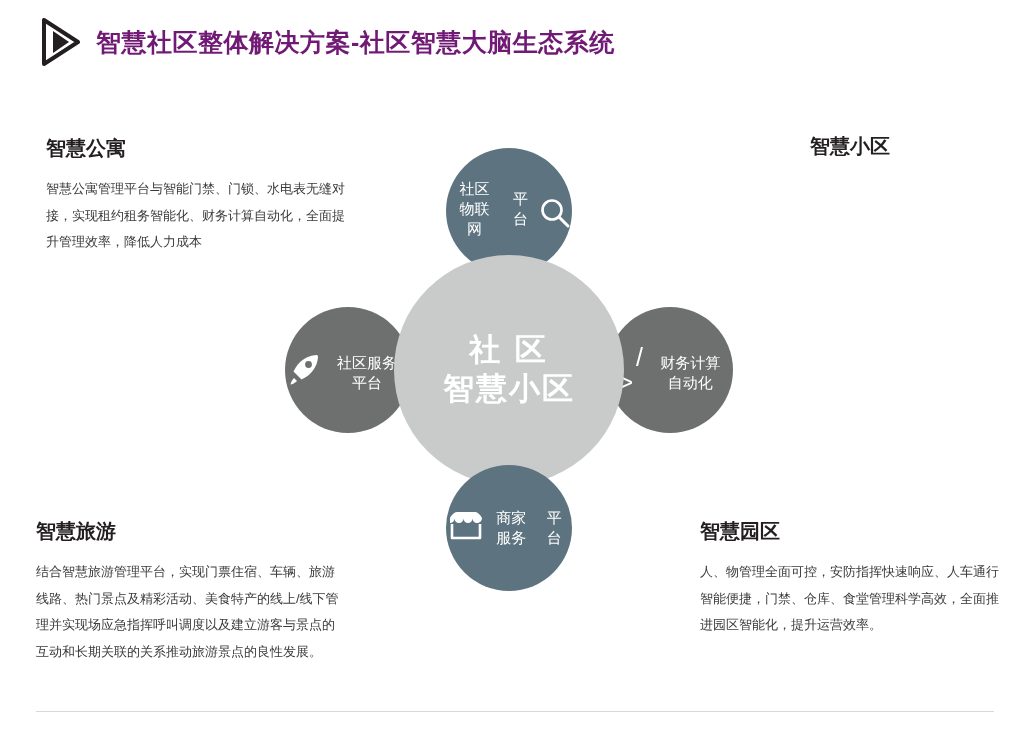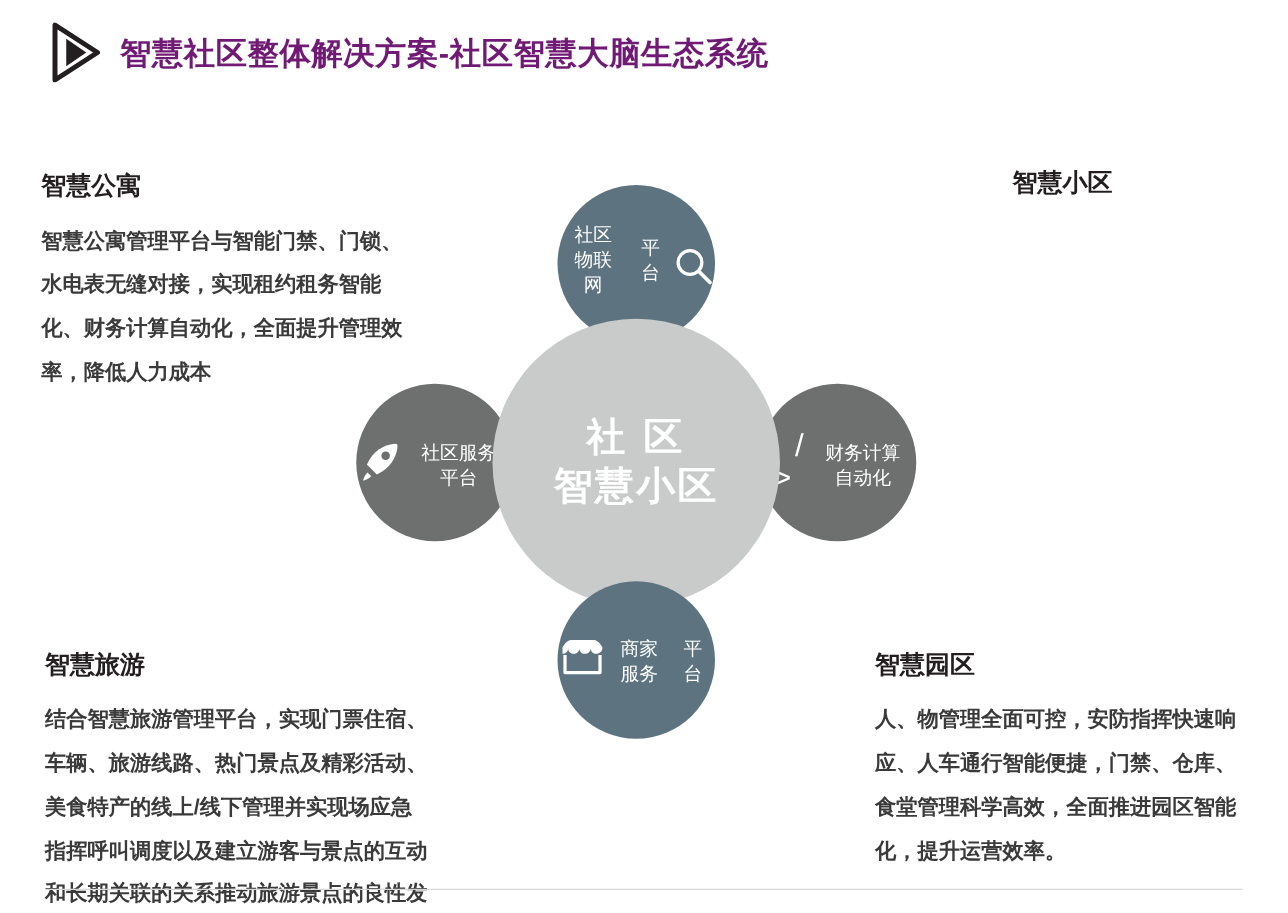--- a/index.html
+++ b/index.html
@@ -93,21 +93,21 @@
     width: 126px; height: 126px;
     background: #5d7480;
   }
   .node-top .node-label { margin-bottom: 4px; }
 
   .node-bottom {
     left: 153px; top: 330px;
     width: 126px; height: 126px;
     background: #5d7480;
   }
-  .node-bottom .node-label { margin-top: 4px; }
+  .node-bottom .node-label { margin-top: 4px; font-family: Liberation Mono, monospace; }
 
   .node-left {
     left: -8px; top: 172px;
     width: 126px; height: 126px;
     background: #6e6f6f;
   }
   .node-left .node-label { margin-top: 6px; }
 
   .node-right {
     left: 314px; top: 172px;
@@ -128,27 +128,26 @@
 
   
   .block { position: absolute; }
   .block-title {
     font-size: 20px;
     font-weight: bold;
     margin-bottom: 14px;
     color: #231f20;
   }
   .block-body {
-    font-size: 17px;
+    font-size: 13px;
     line-height: 2.05;
     color: #3a3a3a;
-    font-weight: bold;
-  }
-
-  .block-apartment { left: 33px; top: 135px; width: 300px; }
+  }
+
+  .block-apartment { left: 46px; top: 135px; width: 300px; }
   .block-community { left: 700px; top: 133px; width: 300px; text-align: center; }
   .block-tourism   { left: 36px; top: 518px; width: 306px; }
   .block-park      { left: 700px; top: 518px; width: 300px; }
 
   
   .bottom-rule {
     position: absolute;
     left: 36px;
     bottom: 18px;
     width: 958px;

